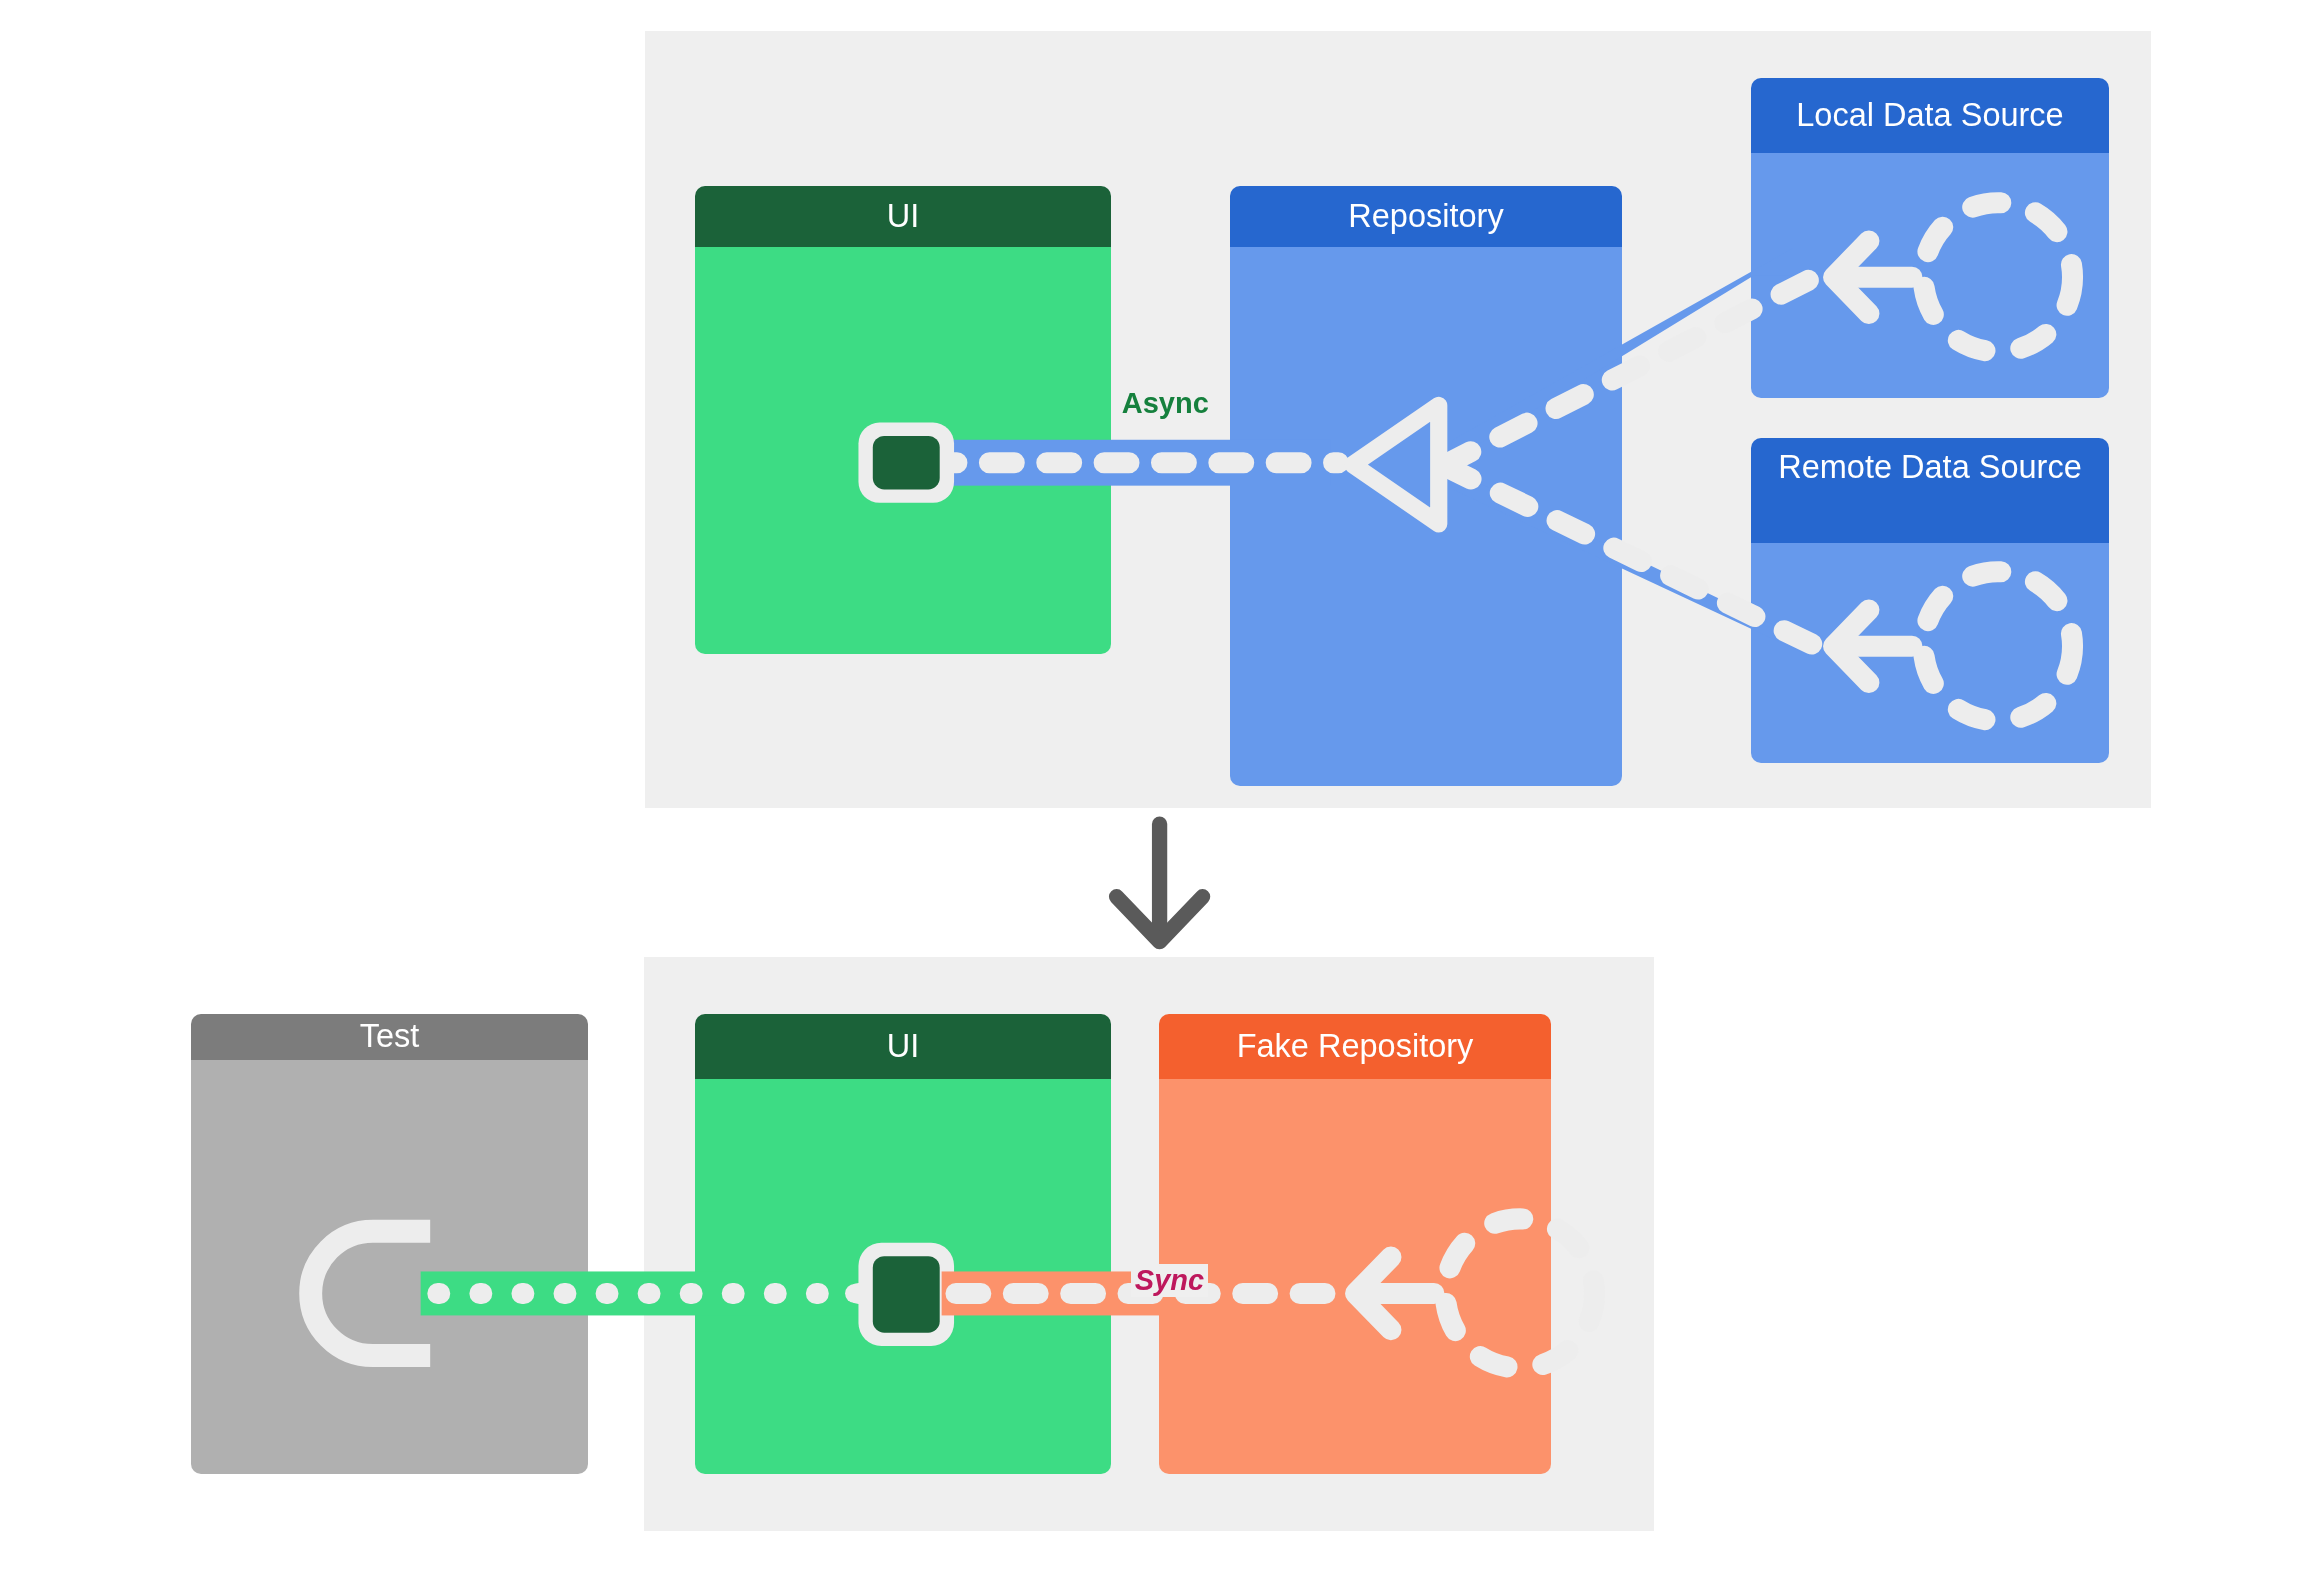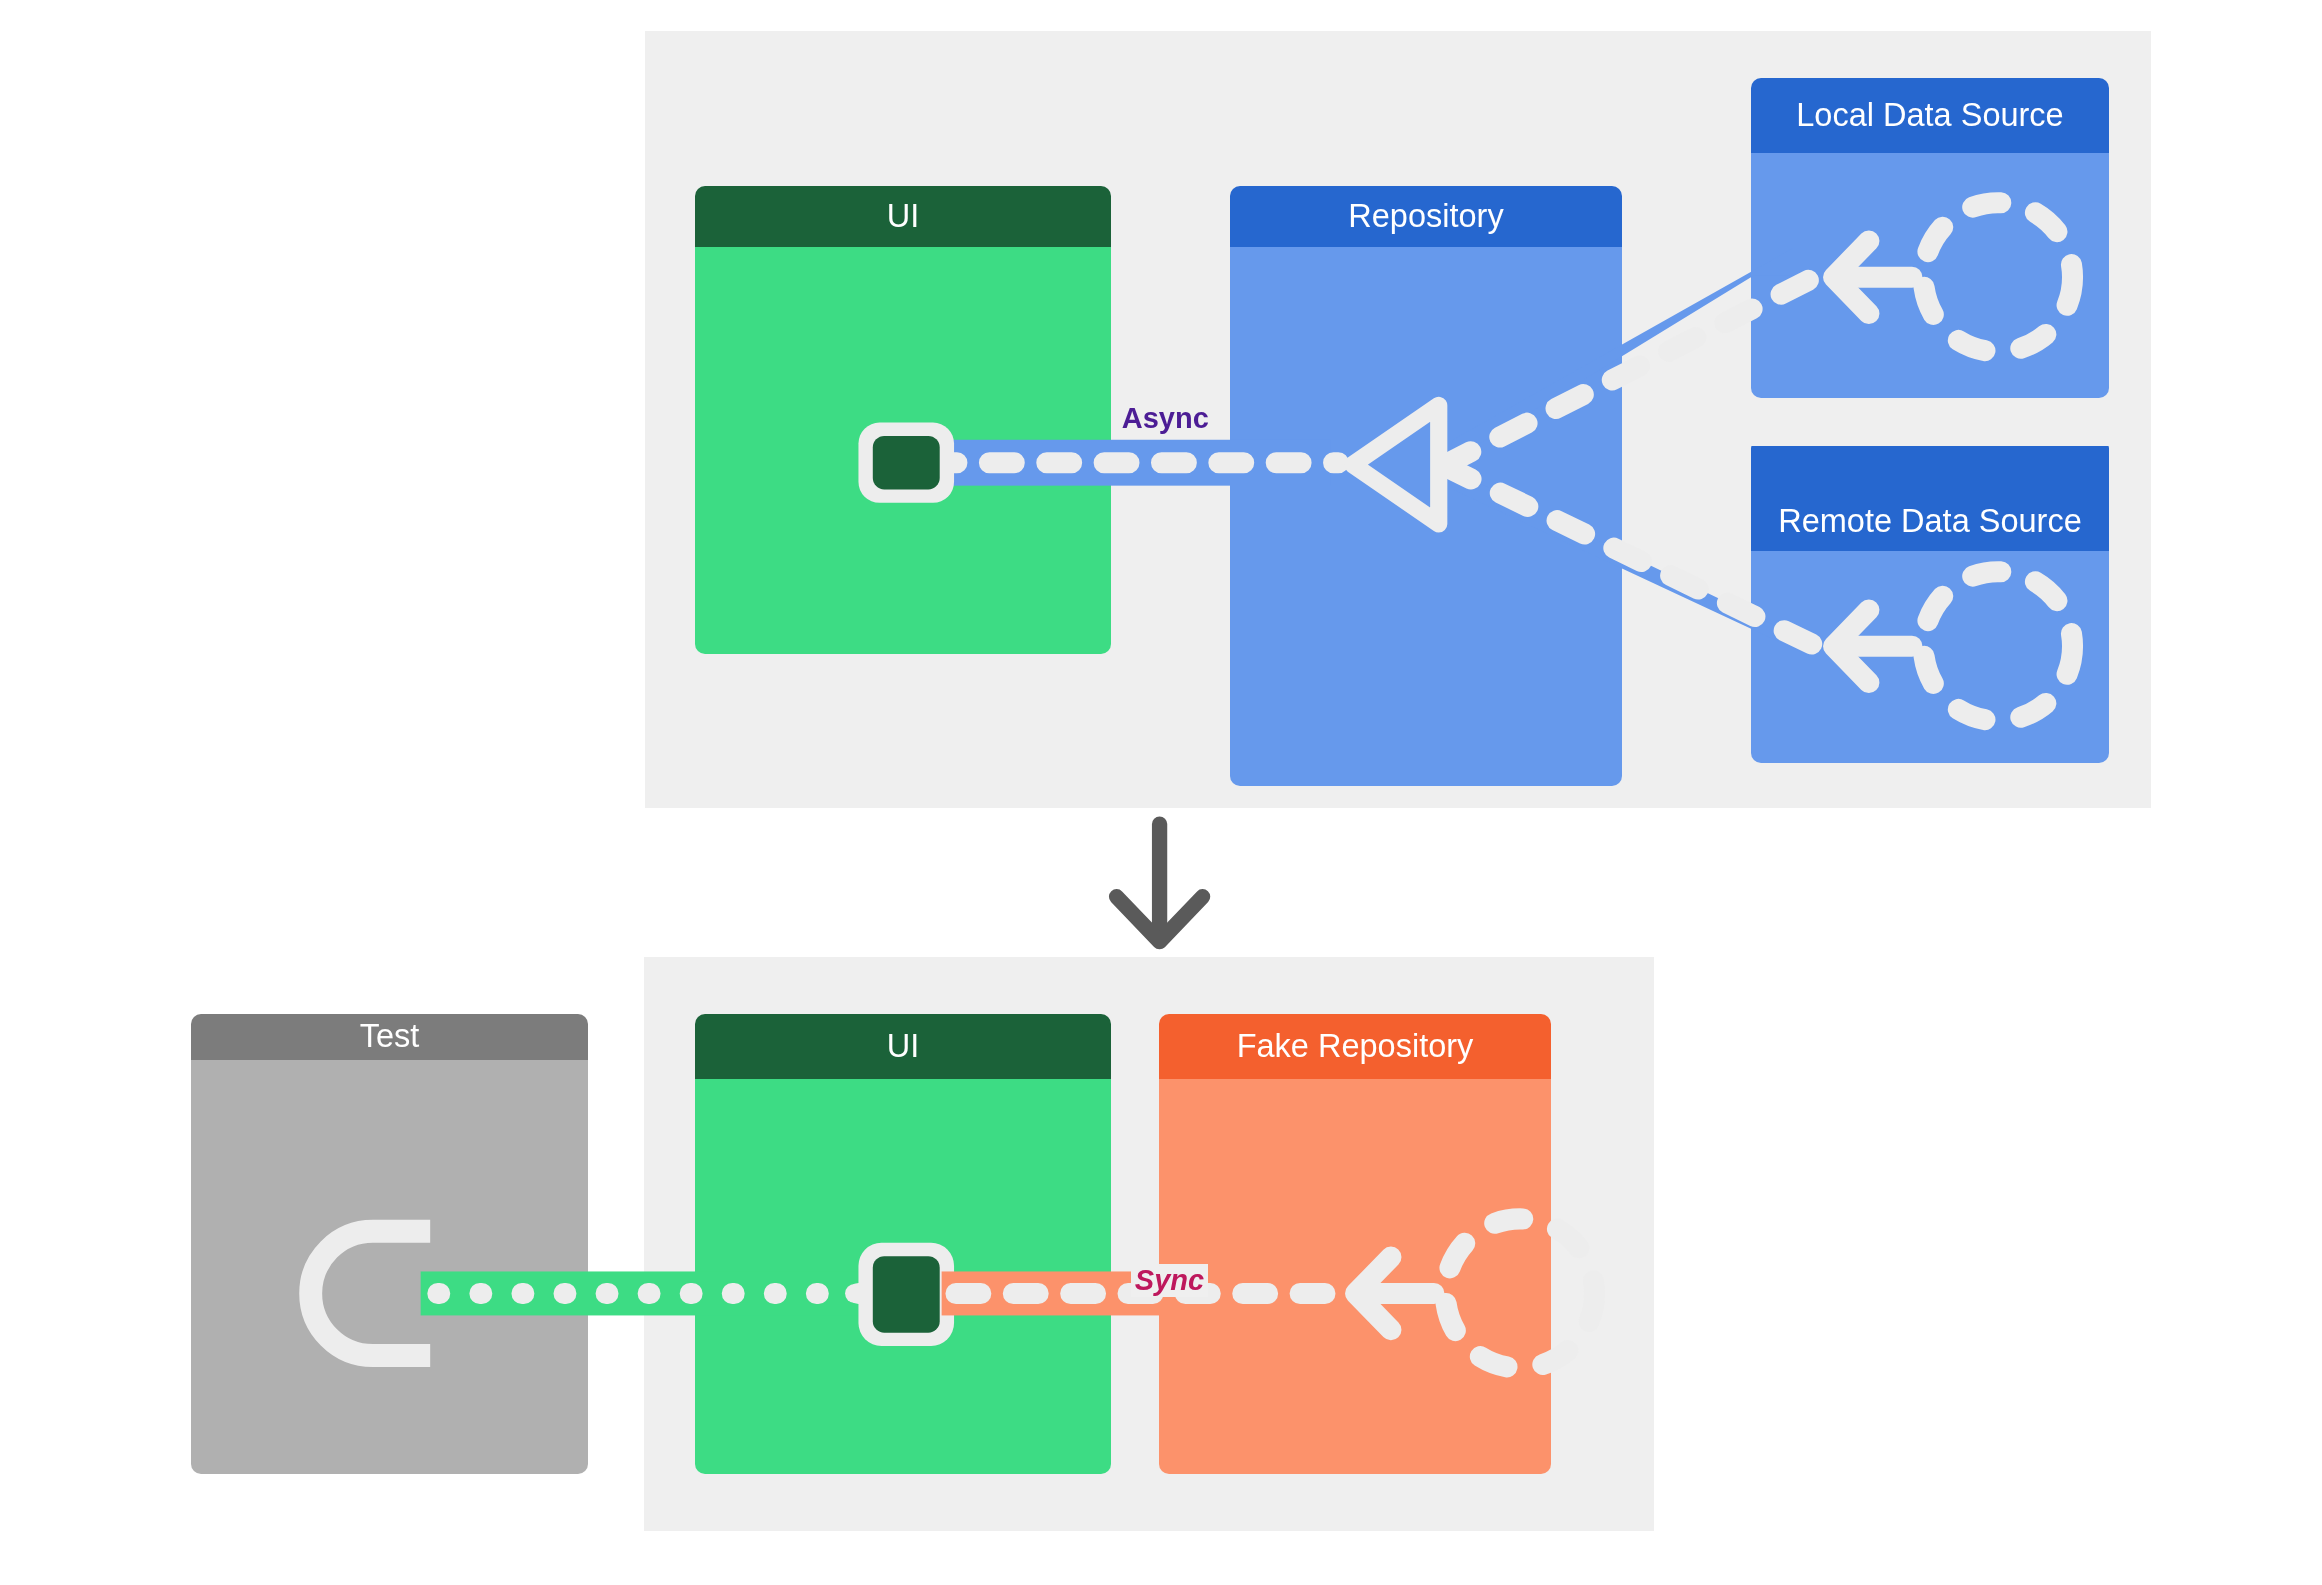--- a/index.html
+++ b/index.html
@@ -83,21 +83,21 @@
   </div>
 
   <div class="node" style="left:1751px; top:78px; width:358px; height:320px;">
     <div class="node-header" style="background:#2667CF; height:75px;">
       <span>Local Data Source</span>
     </div>
     <div class="node-body" style="background:#6699EC;"></div>
   </div>
 
   <div class="node" style="left:1751px; top:438px; width:358px; height:325px;">
-    <div class="node-header" style="background:#2667CF; height:105px; align-items:flex-end;margin-top:8px;">
+    <div class="node-header" style="background:#2667CF; height:105px; align-items:flex-start;">
       <span>Remote Data Source</span>
     </div>
     <div class="node-body" style="background:#6699EC;"></div>
   </div>
 
   <div class="panel" style="left:644px; top:957px; width:1010px; height:574px;"></div>
 
   <div class="node" style="left:191px; top:1014px; width:397px; height:460px;">
     <div class="node-header" style="background:#7C7C7C; height:46px;">
       <span>Test</span>
@@ -165,18 +165,18 @@
 
     <rect x="985" y="1330" width="440" height="46" fill="#FC926B"></rect>
     <line x1="1000" y1="1353" x2="1400" y2="1353" stroke="#EDEDED" stroke-width="22" stroke-linecap="round" stroke-dasharray="26 34"></line>
     <g stroke="#EDEDED" stroke-width="22" stroke-linecap="round" stroke-linejoin="round" fill="none">
       <line x1="1420" y1="1353" x2="1500" y2="1353"></line>
       <polyline points="1455,1315 1418,1353 1455,1391"></polyline>
     </g>
     <circle cx="1590" cy="1353" r="78" fill="none" stroke="#EDEDED" stroke-width="22" stroke-linecap="round" stroke-dasharray="30 38"></circle>
   </svg>
 
-  <div class="edge-label" style="left:1118px; top:402px; color:#4c1d95;">Async</div>
+  <div class="edge-label" style="left:1118px; top:387px; color:#15803d;">Async</div>
 
   <div class="edge-label" style="left:1131px; top:1264px; color:#be185d;font-style:italic;">Sync</div>
 
 </div>
 
 
 </body></html>

